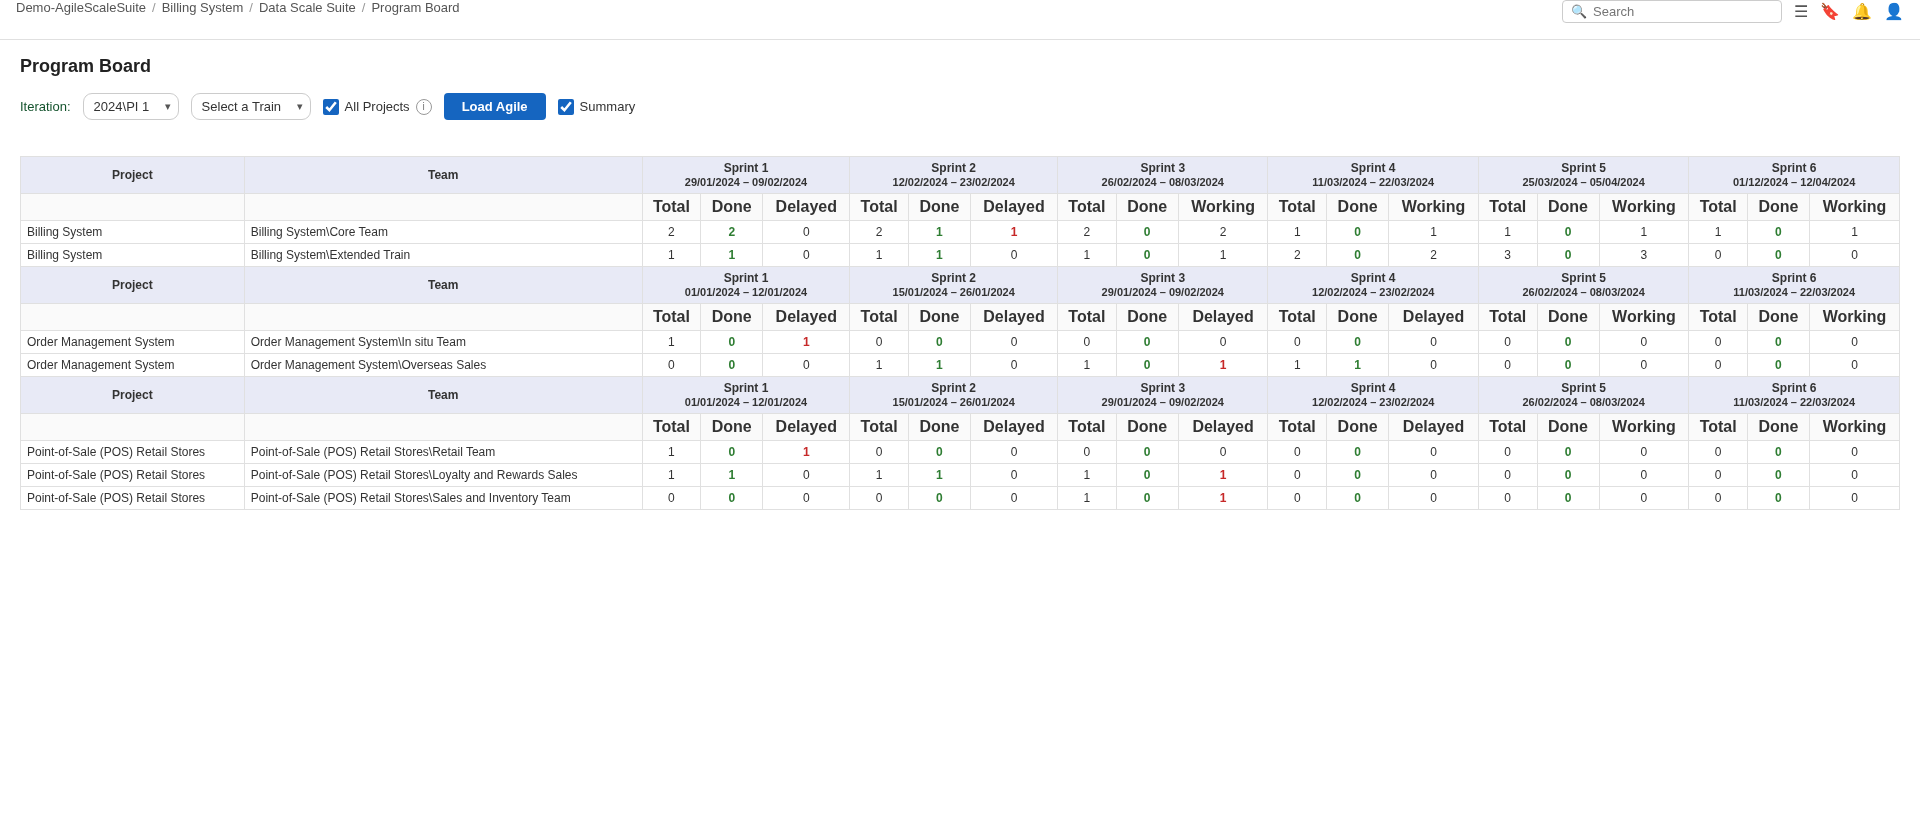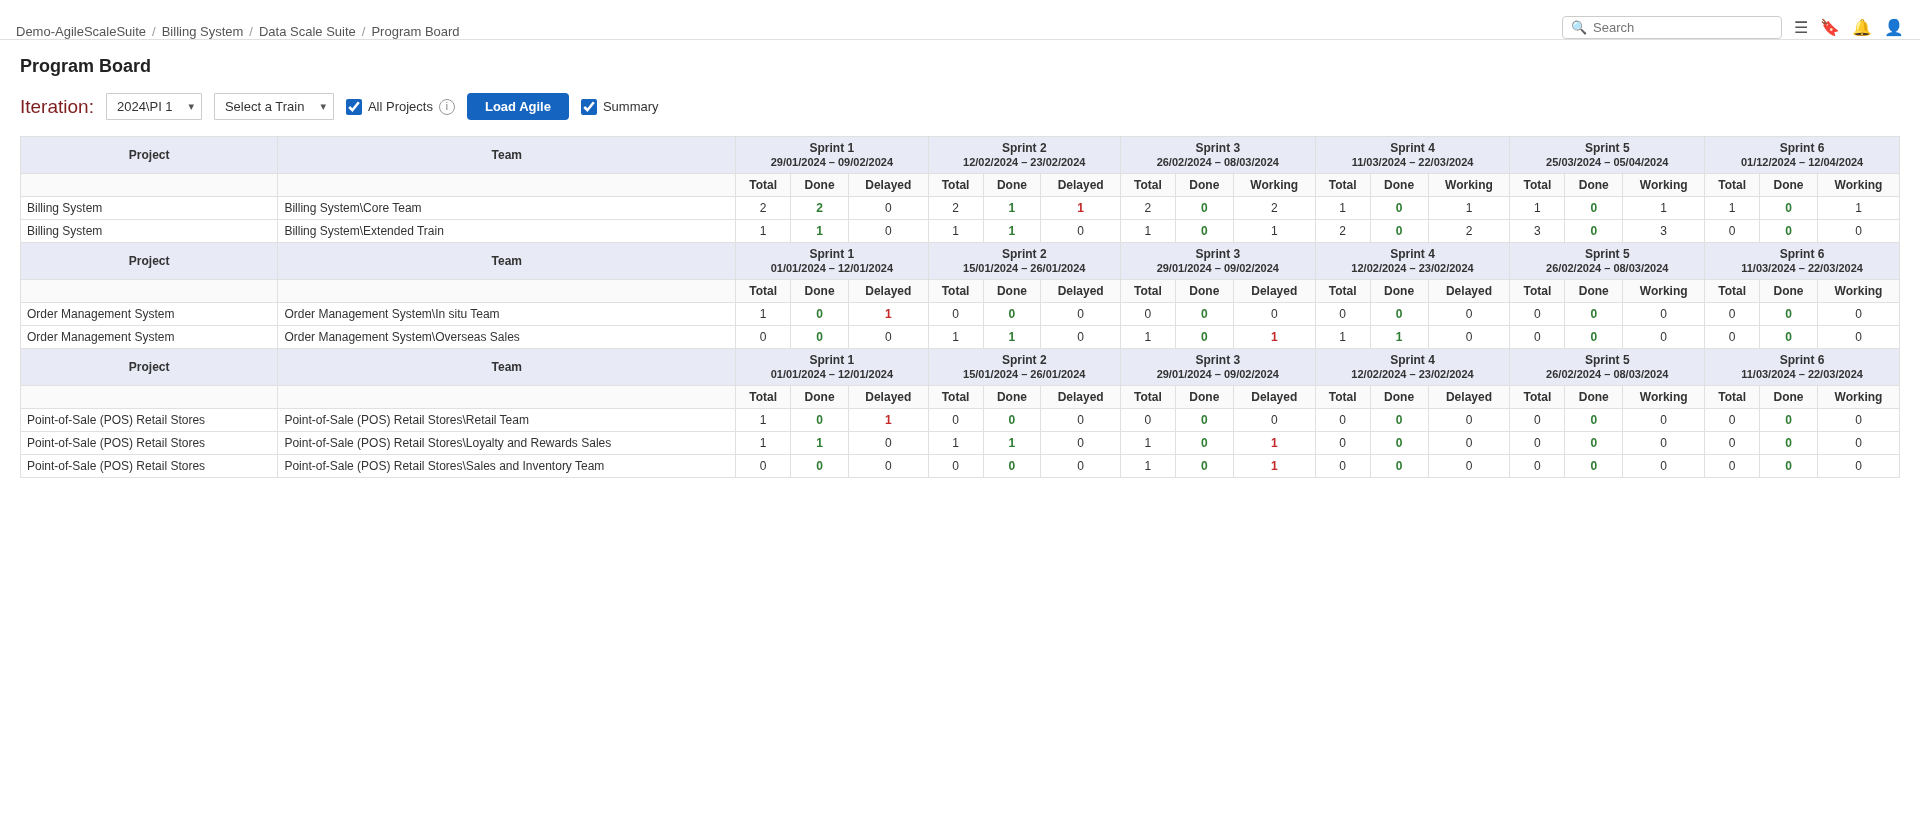--- a/index.html
+++ b/index.html
@@ -1,21 +1,21 @@
 <!DOCTYPE html>
 <html><head>
   <meta charset="utf-8">
   <style>
     * { box-sizing: border-box; margin: 0; padding: 0; }
     body { font-family: -apple-system, BlinkMacSystemFont, 'Segoe UI', Arial, sans-serif; font-size: 13px; background: #fff; color: #333; overflow-x: auto; }
 
     
     .top-nav {
       display: flex;
-      align-items: flex-end;
+      align-items: flex-start;
       justify-content: space-between;
       padding: 0 16px;
       height: 40px;
       border-bottom: 1px solid #e0e0e0;
       background: #fff;
     }
     .breadcrumb {
       display: flex;
       align-items: center;
       gap: 6px;
@@ -61,25 +61,25 @@
     .page-title { font-size: 18px; font-weight: 600; margin-bottom: 16px; color: #222; }
 
     
     .toolbar {
       display: flex;
       align-items: center;
       gap: 12px;
       margin-bottom: 16px;
       flex-wrap: wrap;
     }
-    .iteration-label { font-size: 19px; color: #7f1d1d; }
+    .iteration-label { font-size: 13px; color: #14532d; }
     .select-dropdown {
       appearance: none;
       border: 1px solid #ccc;
-      border-radius: 1px;
+      border-radius: 9px;
       padding: 5px 28px 5px 10px;
       font-size: 13px;
       cursor: pointer;
       background: #fff;
       color: #333;
       position: relative;
     }
     .select-wrapper {
       position: relative;
       display: inline-flex;
@@ -136,37 +136,38 @@
       color: #333;
     }
 
     
     .table-container { overflow-x: auto; }
     table {
       border-collapse: collapse;
       width: 100%;
       min-width: 1600px;
       font-size: 12px;
+      margin-top: 20px;
     }
     th, td {
       border: 1px solid #e0e0e0;
       padding: 4px 6px;
       text-align: center;
       white-space: nowrap;
     }
     th { background: #f5f5f5; font-weight: 600; color: #333; }
     td { color: #333; }
     td.left-align { text-align: left; }
     .val-green { color: #2e7d32; font-weight: 600; }
     .val-red { color: #c62828; font-weight: 600; }
     .section-header th { background: #e8eaf6; font-weight: 700; font-size: 12px; }
     .project-col { min-width: 140px; }
     .team-col { min-width: 200px; }
     .sprint-date-header { font-weight: 700; font-size: 11px; }
-    .sub-header th { background: #fafafa; font-weight: 600; font-size: 12px; }
+    .sub-header th { background: #fafafa; font-weight: 600; font-size: 16px; }
   </style>
 </head>
 <body>
 
 <div class="top-nav">
   <div class="breadcrumb">
     <span style="cursor:pointer;">Demo-AgileScaleSuite</span>
     <span class="sep">/</span>
     <span style="cursor:pointer;">Billing System</span>
     <span class="sep">/</span>

